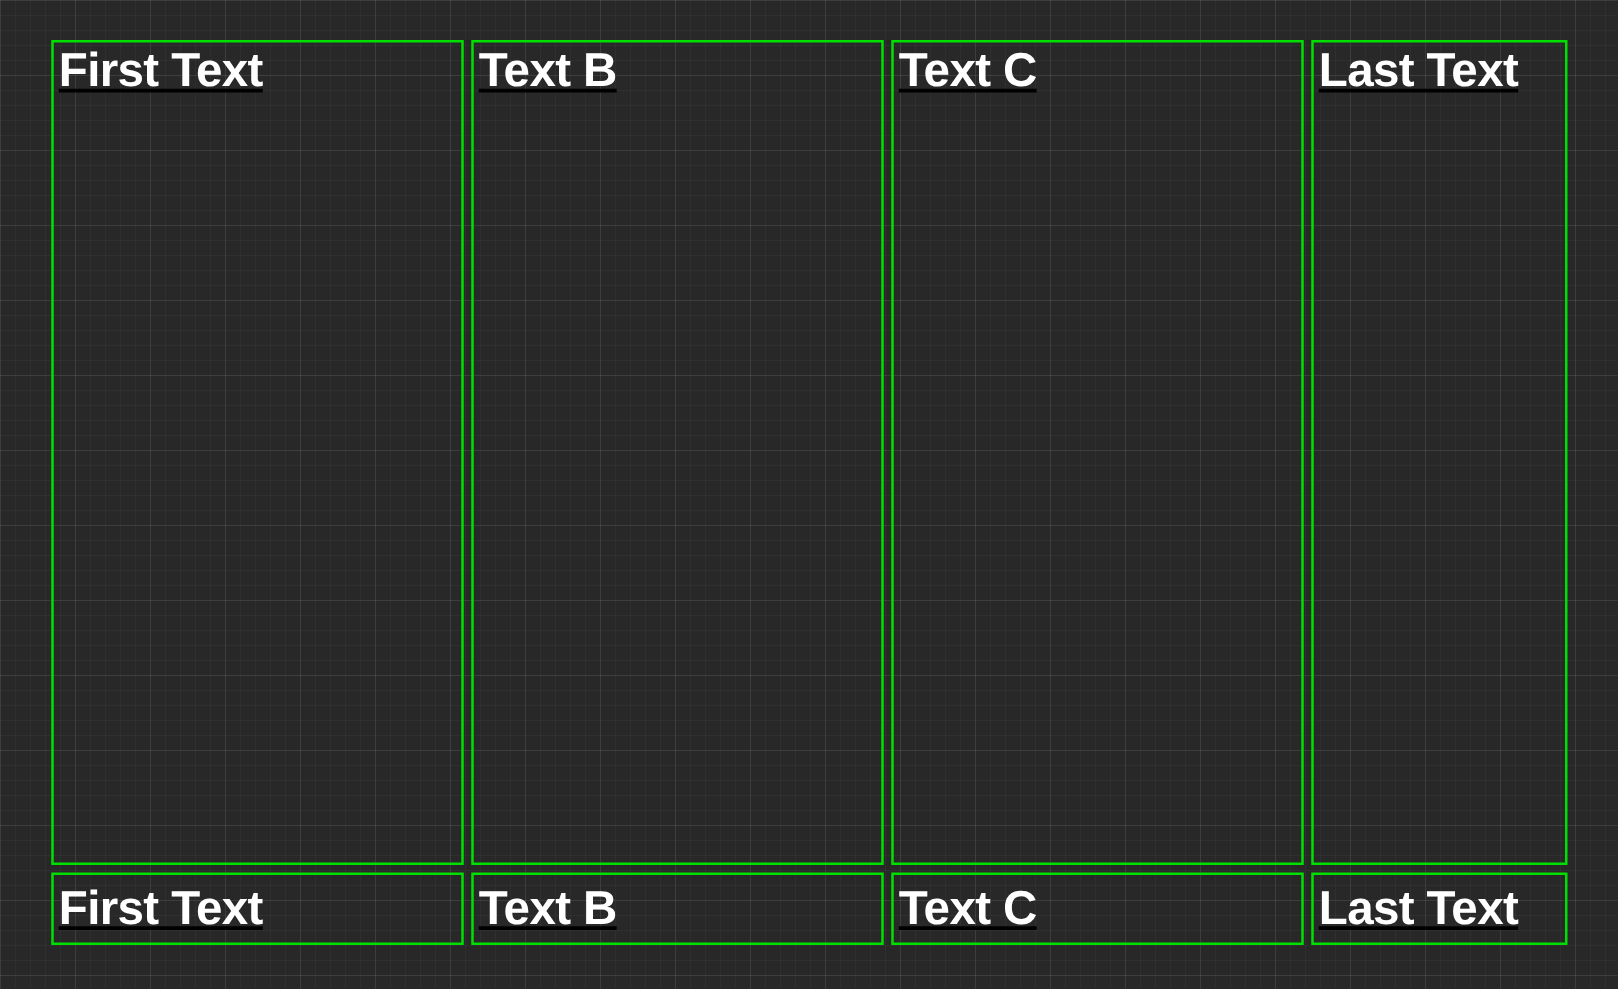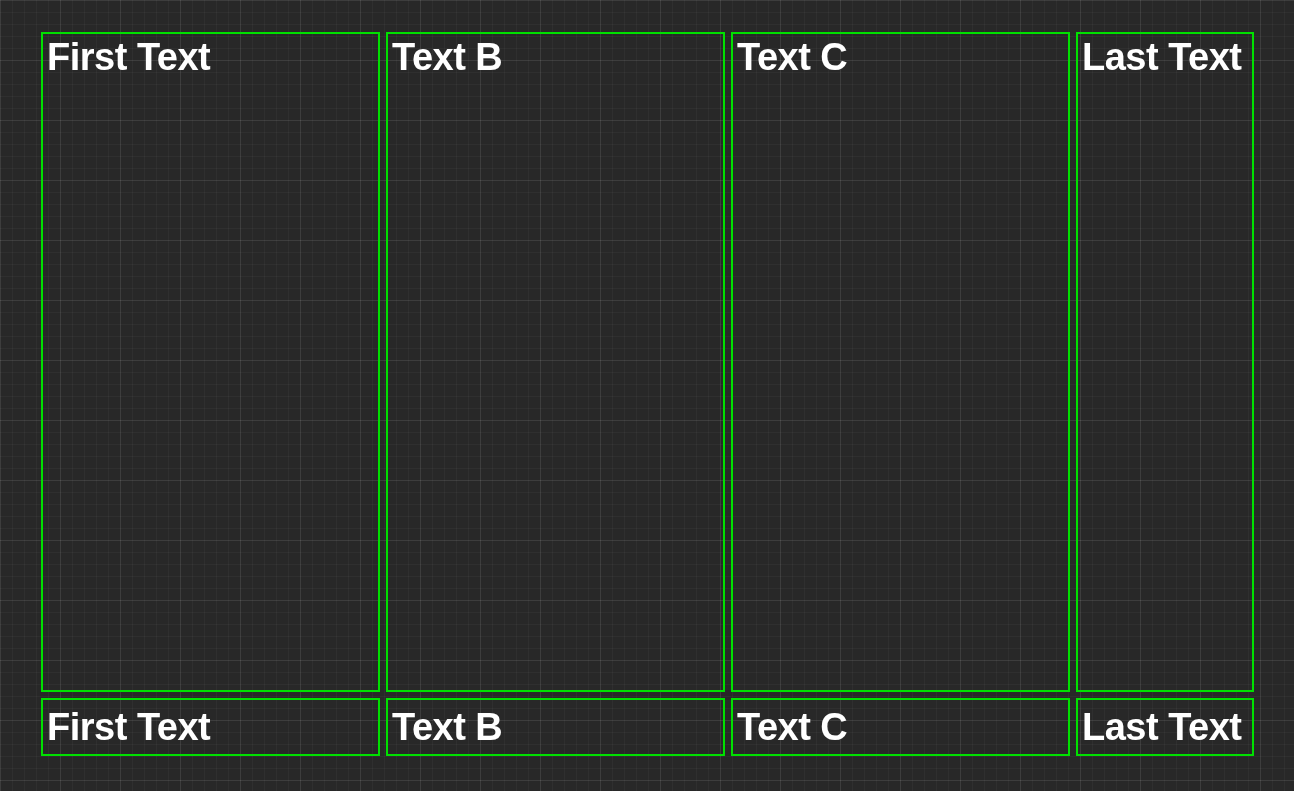--- a/index.html
+++ b/index.html
@@ -36,20 +36,21 @@
       top: 32px;
       width: 1213px;
       height: 724px;
       display: flex;
       flex-direction: column;
     }
     
     .row {
       display: flex;
       width: 100%;
+      text-decoration: underline;
     }
     
     .row-top {
       flex: 1;
       margin-bottom: 6px;
     }
     
     .row-bottom {
       height: 58px;
     }
@@ -63,21 +64,21 @@
     .cell + .cell {
       margin-left: 6px;
     }
     
     .cell-1, .cell-2, .cell-3 {
       flex: 1 1 0;
     }
     
     .cell-4 {
       flex: 0 0 auto;
-      width: 178px;
+      width: 205px;
     }
     
     .cell-text {
       color: #ffffff;
       font-size: 38px;
       font-weight: 700;
       line-height: 1;
       padding: 4px 4px 0 4px;
       white-space: nowrap;
       letter-spacing: -0.5px;

